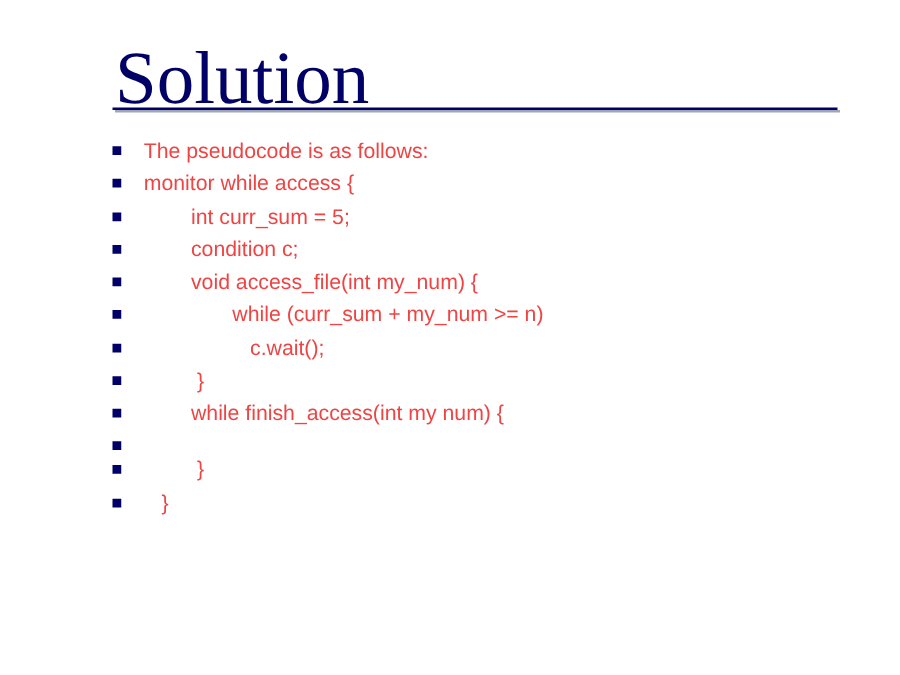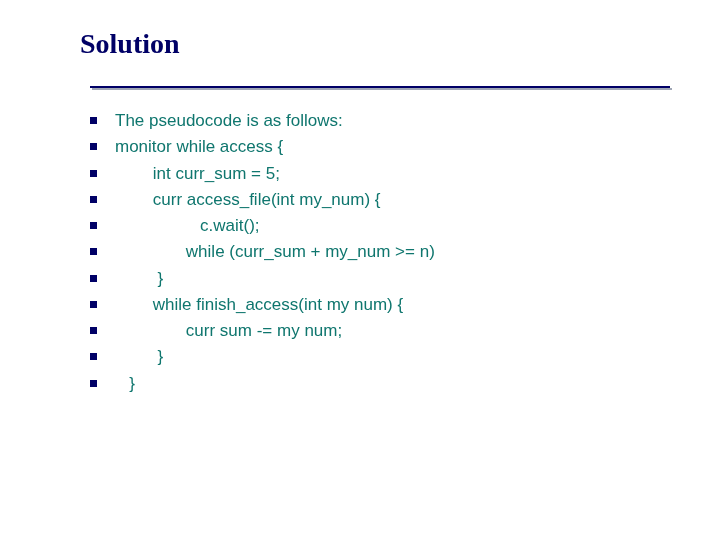--- a/index.html
+++ b/index.html
@@ -12,26 +12,26 @@
     overflow: hidden;
   }
   .slide {
     position: relative;
     width: 720px;
     height: 540px;
     box-sizing: border-box;
   }
   .title {
     position: absolute;
-    left: 80px;
+    left: 92px;
     top: 28px;
     font-family: "Times New Roman", Times, serif;
-    font-size: 28px;
+    font-size: 60px;
     color: #000066;
-    font-weight: bold;
+    font-weight: normal;
   }
   .underline {
     position: absolute;
     left: 90px;
     top: 86px;
     width: 580px;
     height: 2px;
     background: #000066;
   }
   .shadowline {
@@ -56,21 +56,21 @@
   .bullet {
     width: 7px;
     height: 7px;
     background: #000066;
     flex: 0 0 7px;
     margin-top: 7px;
     margin-right: 18px;
   }
   .line {
     font-size: 17px;
-    color: #0f766e;
+    color: #ef4444;
     line-height: 1.25;
     white-space: pre;
   }
 </style>
 </head>
 <body>
 
 <div class="slide">
   <div class="title">Solution</div>
   <div class="underline"></div>
@@ -83,41 +83,44 @@
       <div class="row">
         <div class="bullet"></div>
         <div class="line">monitor while access {</div>
       </div>
       <div class="row">
         <div class="bullet"></div>
         <div class="line">        int curr_sum = 5;</div>
       </div>
       <div class="row">
         <div class="bullet"></div>
-        <div class="line">        curr access_file(int my_num) {</div>
+        <div class="line">        condition c;</div>
+      </div>
+      <div class="row">
+        <div class="bullet"></div>
+        <div class="line">        void access_file(int my_num) {</div>
+      </div>
+      <div class="row">
+        <div class="bullet"></div>
+        <div class="line">               while (curr_sum + my_num &gt;= n)</div>
       </div>
       <div class="row">
         <div class="bullet"></div>
         <div class="line">                  c.wait();</div>
-      </div>
-      <div class="row">
-        <div class="bullet"></div>
-        <div class="line">               while (curr_sum + my_num &gt;= n)</div>
       </div>
       <div class="row">
         <div class="bullet"></div>
         <div class="line">         }</div>
       </div>
       <div class="row">
         <div class="bullet"></div>
         <div class="line">        while finish_access(int my num) {</div>
       </div>
       <div class="row">
         <div class="bullet"></div>
-        <div class="line">               curr sum -= my num;</div>
       </div>
       <div class="row">
         <div class="bullet"></div>
         <div class="line">         }</div>
       </div>
       <div class="row">
         <div class="bullet"></div>
         <div class="line">   }</div>
       </div>
     </div>

